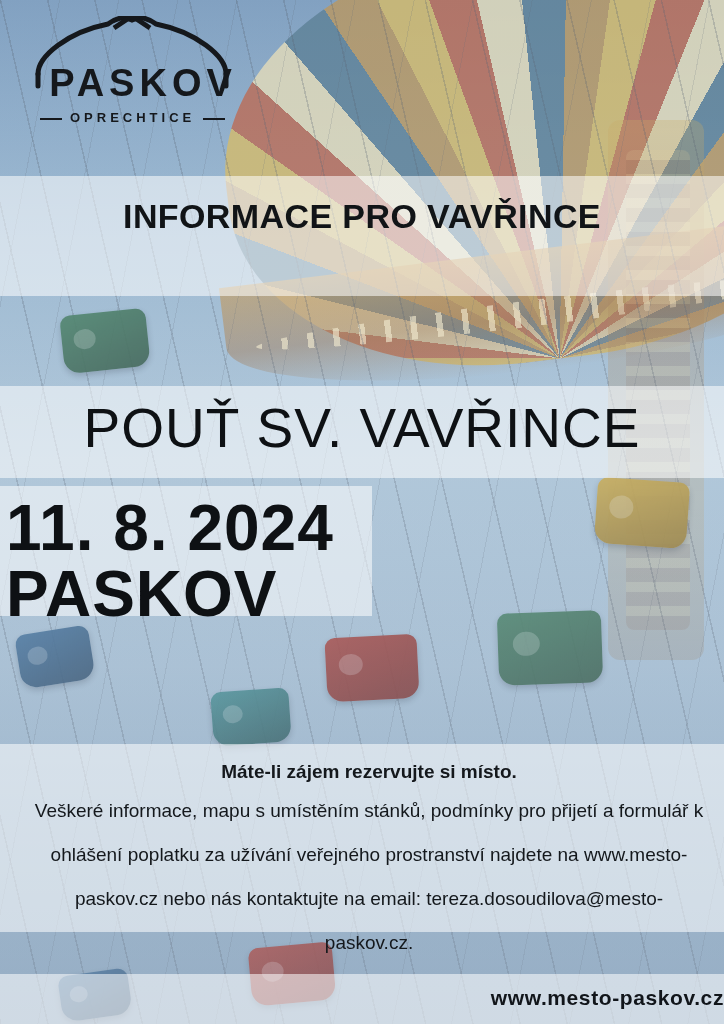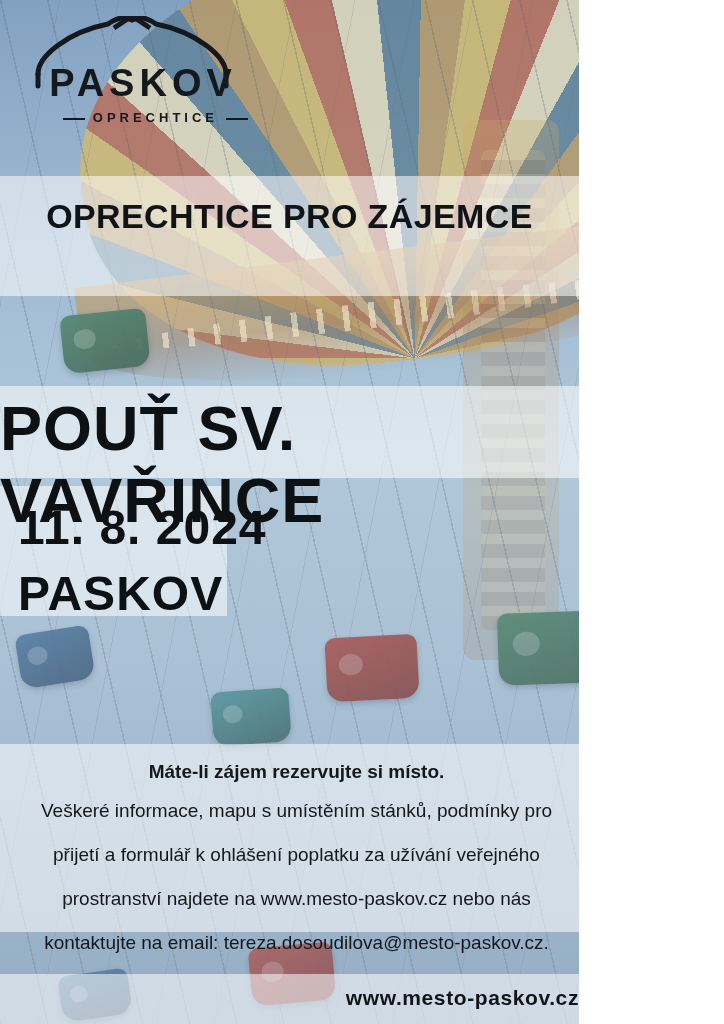--- a/index.html
+++ b/index.html
@@ -8,21 +8,21 @@
   }
   body {
     width: 724px;
     height: 1024px;
     font-family: "Liberation Sans", sans-serif;
     overflow: hidden;
   }
 
   .poster {
     position: relative;
-    width: 579px;
+    width: 724px;
     height: 1024px;
     overflow: hidden;
     background: #fde047;
   }
 
   
   .photo {
     position: absolute;
     inset: 0;
     background:
@@ -189,34 +189,34 @@
     line-height: 48px;
     letter-spacing: .4px;
     color: #111417;
   }
 
   .headline {
     position: absolute;
     top: 392px;
     left: 0;
     right: 0;
-    text-align: left;
-    font-weight: bold;
-    font-size: 63px;
+    text-align: center;
+    font-weight: normal;
+    font-size: 55px;
     line-height: 72px;
     letter-spacing: 1px;
     color: #0e1114;
   }
 
   .date-block {
     position: absolute;
     top: 495px;
-    left: 18px;
+    left: 6px;
     font-weight: bold;
-    font-size: 48px;
+    font-size: 64px;
     line-height: 66px;
     letter-spacing: 1px;
     color: #0e1114;
   }
 
   .info {
     position: absolute;
     top: 755px;
     left: 34px;
     right: 20px;
@@ -276,27 +276,27 @@
   <div class="band band-info"></div>
   <div class="band band-footer"></div>
 
   <div class="logo">
     <svg width="230" height="128" viewBox="0 0 230 128">
       <path d="M10 58 C10 40 40 16 80 8 C88 2 96 0 104 4 C112 0 120 2 128 8 C168 16 198 40 198 58" fill="none" stroke="#15181c" stroke-width="5" stroke-linecap="round"></path>
       <path d="M10 58 L10 70 M198 58 L198 70" fill="none" stroke="#15181c" stroke-width="5" stroke-linecap="round"></path>
       <path d="M86 12 L104 0 L122 12" fill="none" stroke="#15181c" stroke-width="5" stroke-linejoin="round"></path>
     </svg>
     <div style="position:absolute; left:6px; top:46px; width:218px; text-align:center; font-size:38px; font-weight:bold; letter-spacing:5px;">PASKOV</div>
-    <div style="position:absolute; left:2px; top:94px; width:218px; text-align:right; font-size:13px; font-weight:bold; letter-spacing:4px;">
+    <div style="position:absolute; left:12px; top:94px; width:218px; text-align:left; font-size:13px; font-weight:bold; letter-spacing:4px;">
       <span style="display:inline-block; width:22px; border-top:2px solid #15181c; vertical-align:middle; margin-right:8px;"></span><span>OPRECHTICE</span><span style="display:inline-block; width:22px; border-top:2px solid #15181c; vertical-align:middle; margin-left:8px;"></span>
     </div>
   </div>
 
   <div class="title">
-    <div>OPRECHTICE PRO ZÁJEMCE</div>
+    <div>INFORMACE PRO VAVŘINCE</div>
   </div>
 
   <div class="headline">POUŤ SV. VAVŘINCE</div>
 
   <div class="date-block">
     <div>11. 8. 2024</div>
     <div>PASKOV</div>
   </div>
 
   <div class="info">

